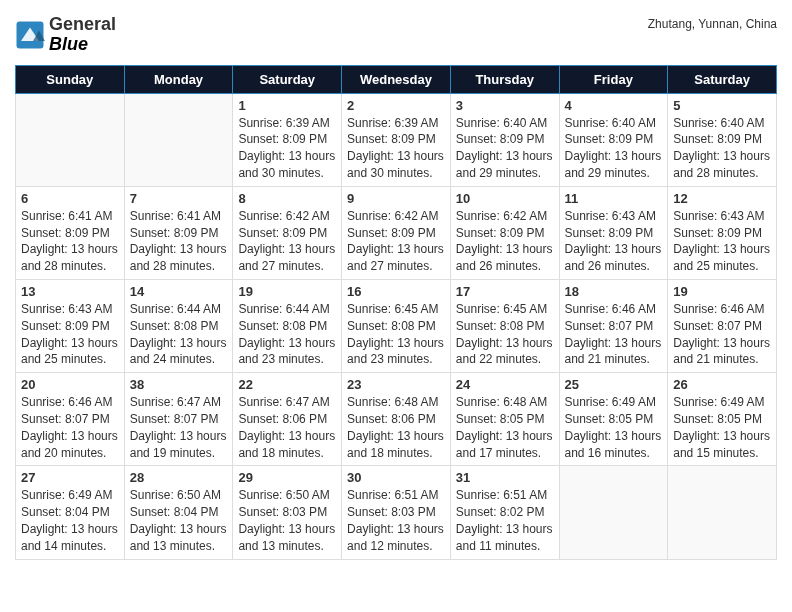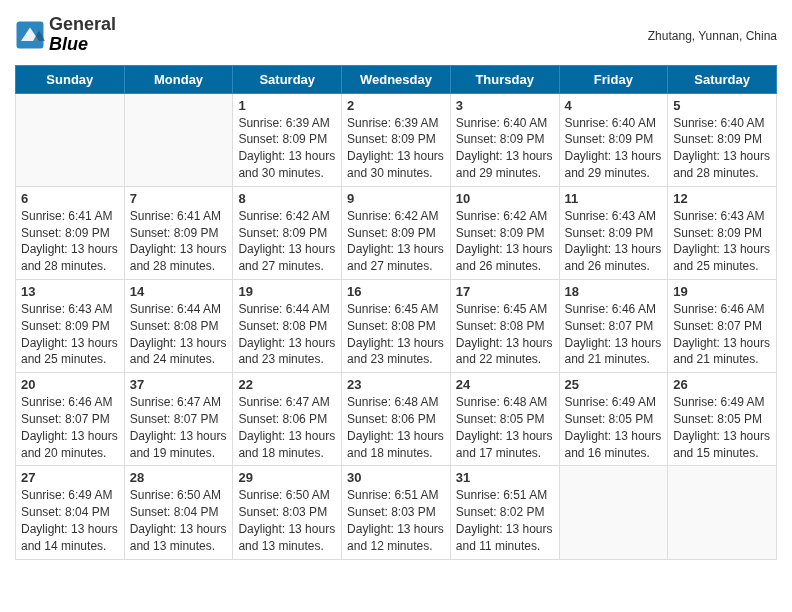--- a/index.html
+++ b/index.html
@@ -6,21 +6,21 @@
     body {
       font-family: Arial, sans-serif;
       background: #fff;
       width: 792px;
       min-height: 612px;
       padding: 15px;
     }
     .header {
       display: flex;
       justify-content: space-between;
-      align-items: center;
+      align-items: flex-start;
       margin-bottom: 10px;
     }
     .logo {
       display: flex;
       align-items: center;
       gap: 4px;
     }
     .logo-text {
       font-size: 18px;
       font-weight: bold;
@@ -45,21 +45,21 @@
       font-size: 12px;
       color: #333;
       margin-top: 2px;
     }
     .calendar {
       width: 100%;
       border-collapse: collapse;
       border: 1px solid #ccc;
     }
     .calendar th {
-      background-color: #0369a1;
+      background-color: #0f172a;
       color: #fff;
       text-align: center;
       padding: 6px 4px;
       font-size: 13px;
       font-weight: bold;
       border: 1px solid #2e86c1;
     }
     .calendar td {
       vertical-align: top;
       padding: 4px 5px;
@@ -261,21 +261,21 @@
       </tr>
       <tr>
         <td>
           <span class="day-num">20</span>
           <div class="day-info" style="white-space: pre-line;">Sunrise: 6:46 AM
 Sunset: 8:07 PM
 Daylight: 13 hours
 and 20 minutes.</div>
         </td>
         <td>
-          <span class="day-num">37</span>
+          <span class="day-num">38</span>
           <div class="day-info" style="white-space: pre-line;">Sunrise: 6:47 AM
 Sunset: 8:07 PM
 Daylight: 13 hours
 and 19 minutes.</div>
         </td>
         <td>
           <span class="day-num">22</span>
           <div class="day-info" style="white-space: pre-line;">Sunrise: 6:47 AM
 Sunset: 8:06 PM
 Daylight: 13 hours

